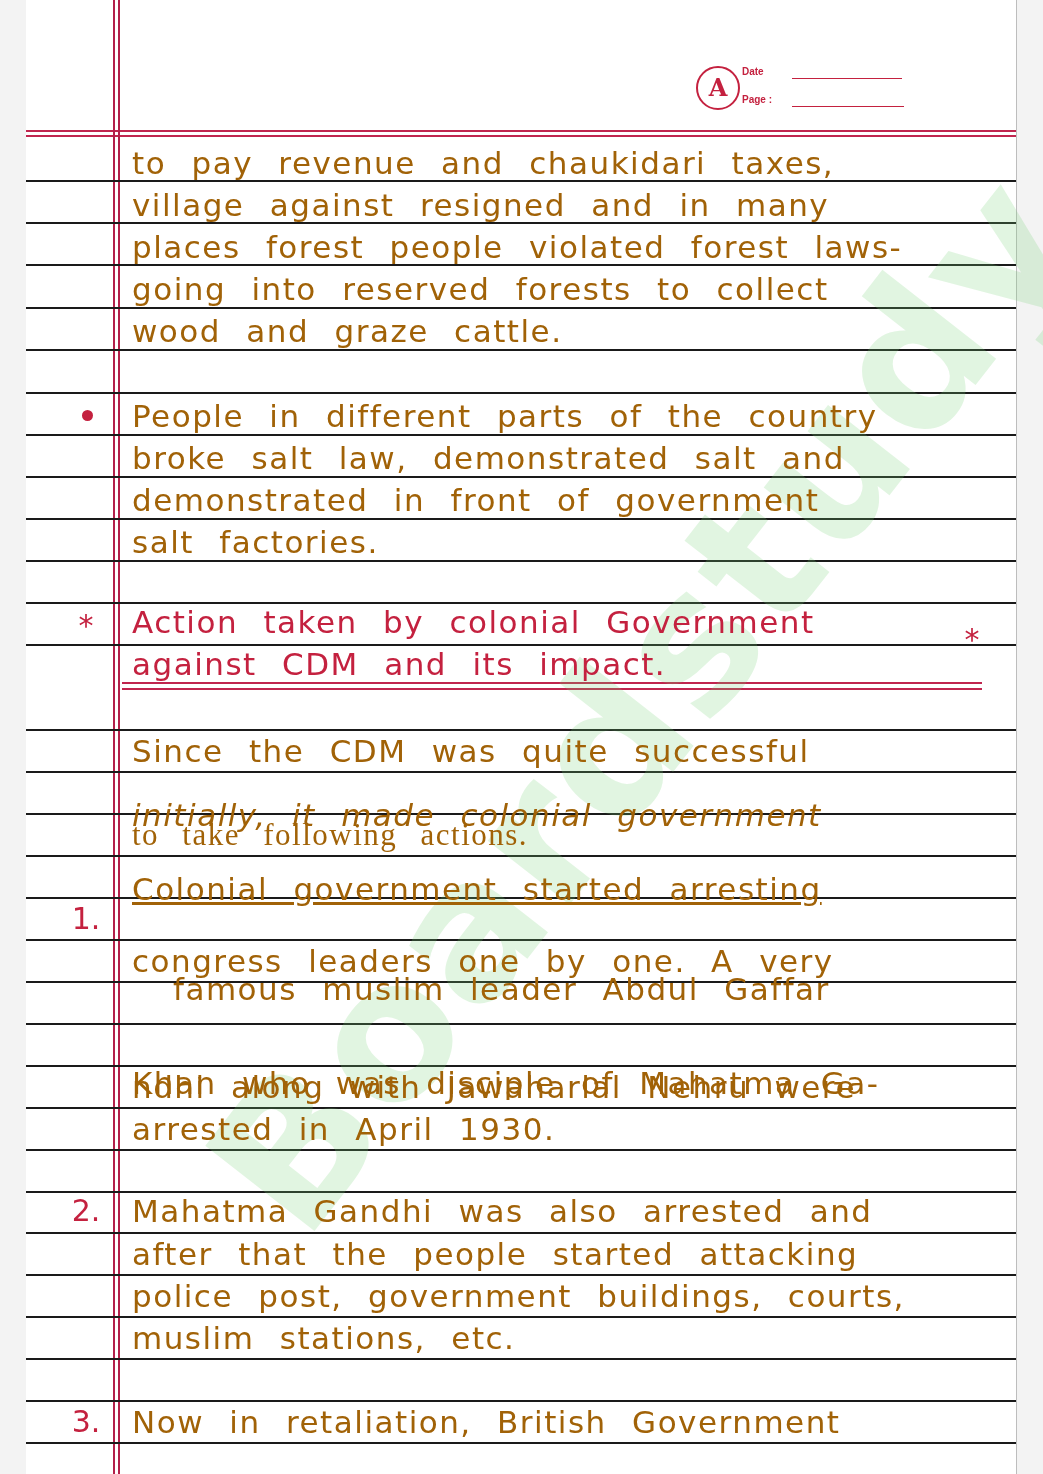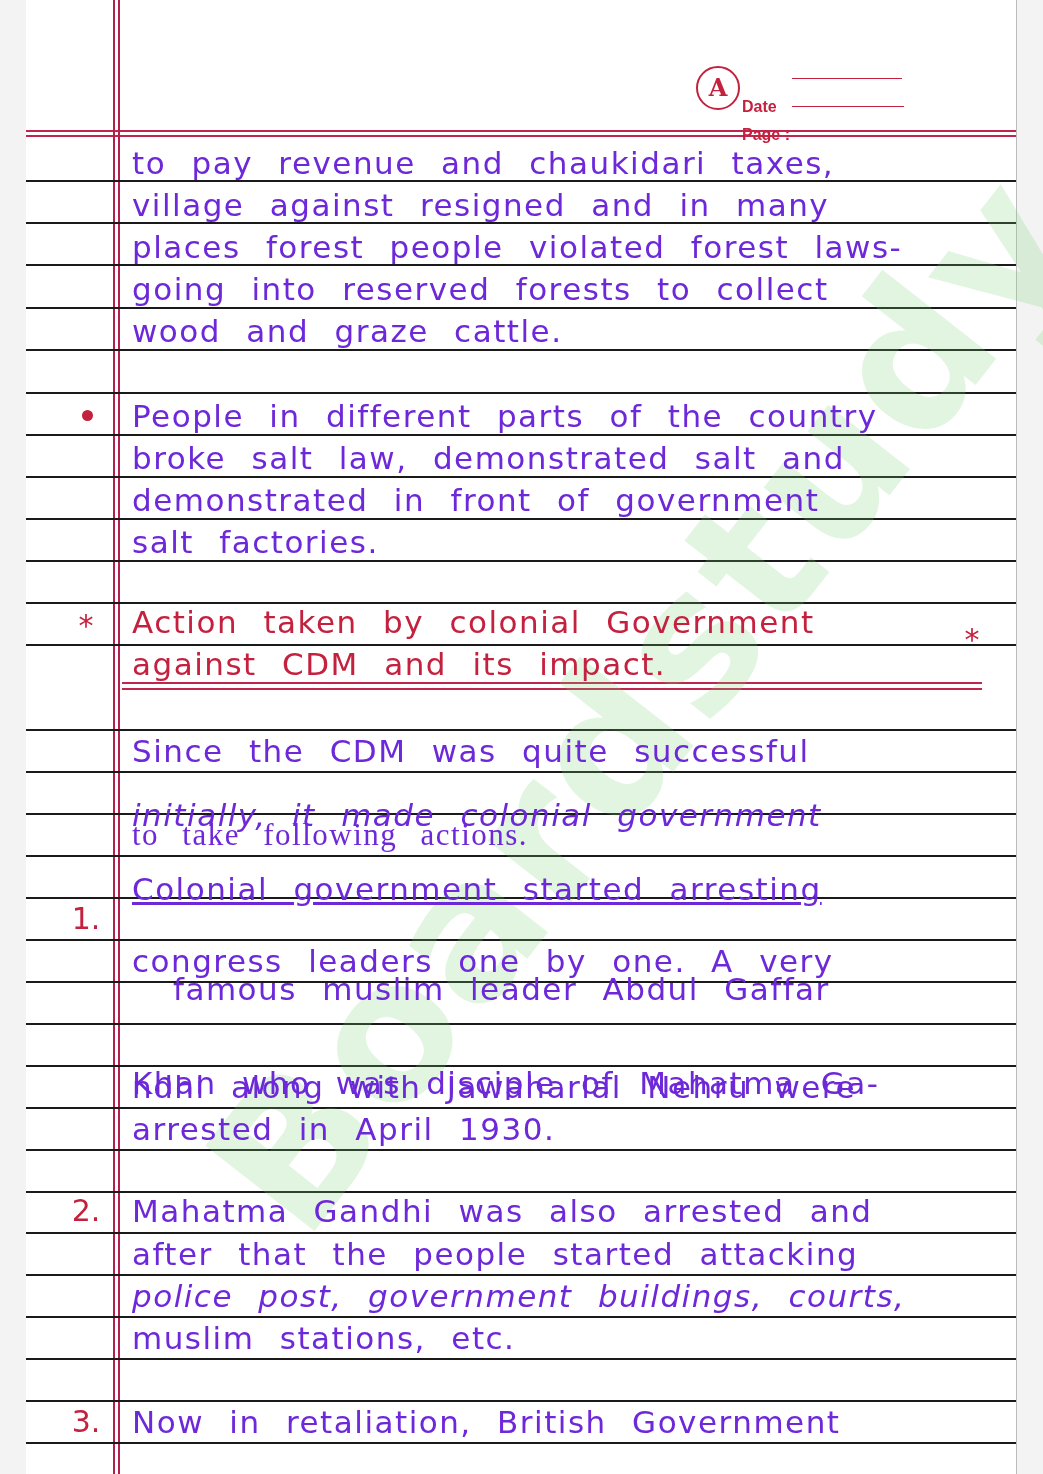--- a/index.html
+++ b/index.html
@@ -22,43 +22,42 @@
     position: absolute; left: 26px; width: 990px; height: 2px; background: #c0254e;
   }
   .rule {
     position: absolute; left: 26px; width: 990px; height: 2px; background: #1a1a1a;
   }
   .rule.red { background: #c0254e; height: 2px; }
   .line-text {
     position: absolute; left: 132px; width: 880px;
     font-family: "DejaVu Sans", sans-serif;
     font-size: 31px; letter-spacing: 1.5px; word-spacing: 14px;
-    color: #6d28d9; white-space: nowrap; line-height: 36px;
+    color: #a16207; white-space: nowrap; line-height: 36px;
   }
   .line-text.heading { color: #c4213f; }
   .marker {
     position: absolute; left: 64px; width: 44px; text-align: center;
     font-size: 30px; line-height: 36px; color: #c4213f;
   }
   .bullet-dot {
     position: absolute; left: 82px; width: 11px; height: 11px; border-radius: 50%; background: #c4213f;
   }
   .stamp {
     position: absolute; left: 696px; top: 64px; width: 230px; height: 50px;
   }
   .stamp-logo {
     position: absolute; left: 0; top: 2px; width: 40px; height: 40px;
     border: 2px solid #c4213f; border-radius: 50%;
     color: #c4213f; font-size: 24px; font-weight: bold; text-align: center; line-height: 40px;
     font-family: "DejaVu Serif", serif;
   }
   .stamp-label {
-    position: absolute; left: 46px; font-size: 16px; color: #c4213f; font-weight: bold;
+    position: absolute; left: 46px; font-size: 10px; color: #c4213f; font-weight: bold;
     font-family: "Liberation Sans", sans-serif;
-    margin-top: 32px;
   }
   .stamp-blank {
     position: absolute; border-bottom: 1px solid #c4213f; height: 0;
   }
   .watermark {
     position: absolute; left: 60px; top: 700px; width: 1000px;
     transform: rotate(-52deg); transform-origin: center;
     font-family: "DejaVu Sans", sans-serif; font-weight: bold;
     font-size: 190px; color: rgba(120, 210, 120, 0.22); letter-spacing: 4px;
     pointer-events: none; white-space: nowrap;
@@ -144,17 +143,17 @@
 <div class="line-text" style="top:871px;text-decoration:underline;">Colonial government started arresting</div>
 <div class="line-text" style="top:943px;">congress leaders one by one. A very</div>
 <div class="line-text" style="top:971px;margin-left:41px;">famous muslim leader Abdul Gaffar</div>
 <div class="line-text" style="top:1027px;margin-top:38px;">Khan who was disciple of Mahatma Ga-</div>
 <div class="line-text" style="top:1069px;">ndhi along with Jawaharlal Nehru were</div>
 <div class="line-text" style="top:1111px;">arrested in April 1930.</div>
 
 <div class="marker" style="top:1193px;">2.</div>
 <div class="line-text" style="top:1193px;">Mahatma Gandhi was also arrested and</div>
 <div class="line-text" style="top:1236px;">after that the people started attacking</div>
-<div class="line-text" style="top:1278px;font-style:italic;">police post, government buildings, courts,</div>
+<div class="line-text" style="top:1278px;">police post, government buildings, courts,</div>
 <div class="line-text" style="top:1320px;">muslim stations, etc.</div>
 
 <div class="marker" style="top:1404px;">3.</div>
 <div class="line-text" style="top:1404px;">Now in retaliation, British Government</div>
 
 </body></html>

